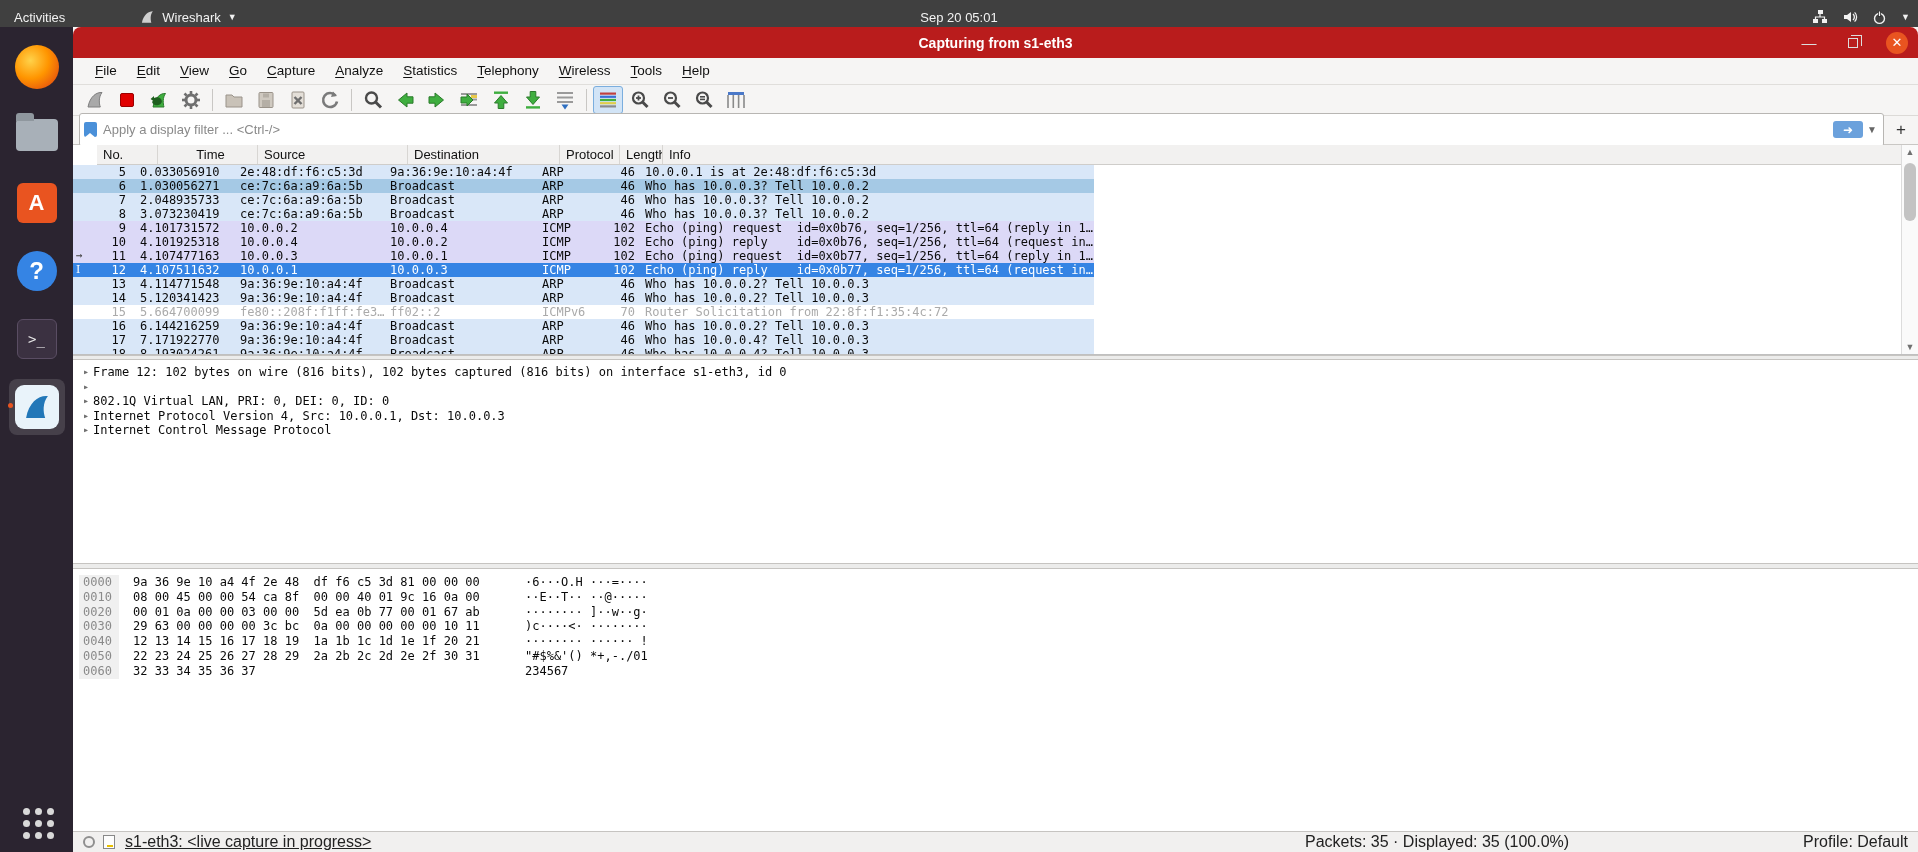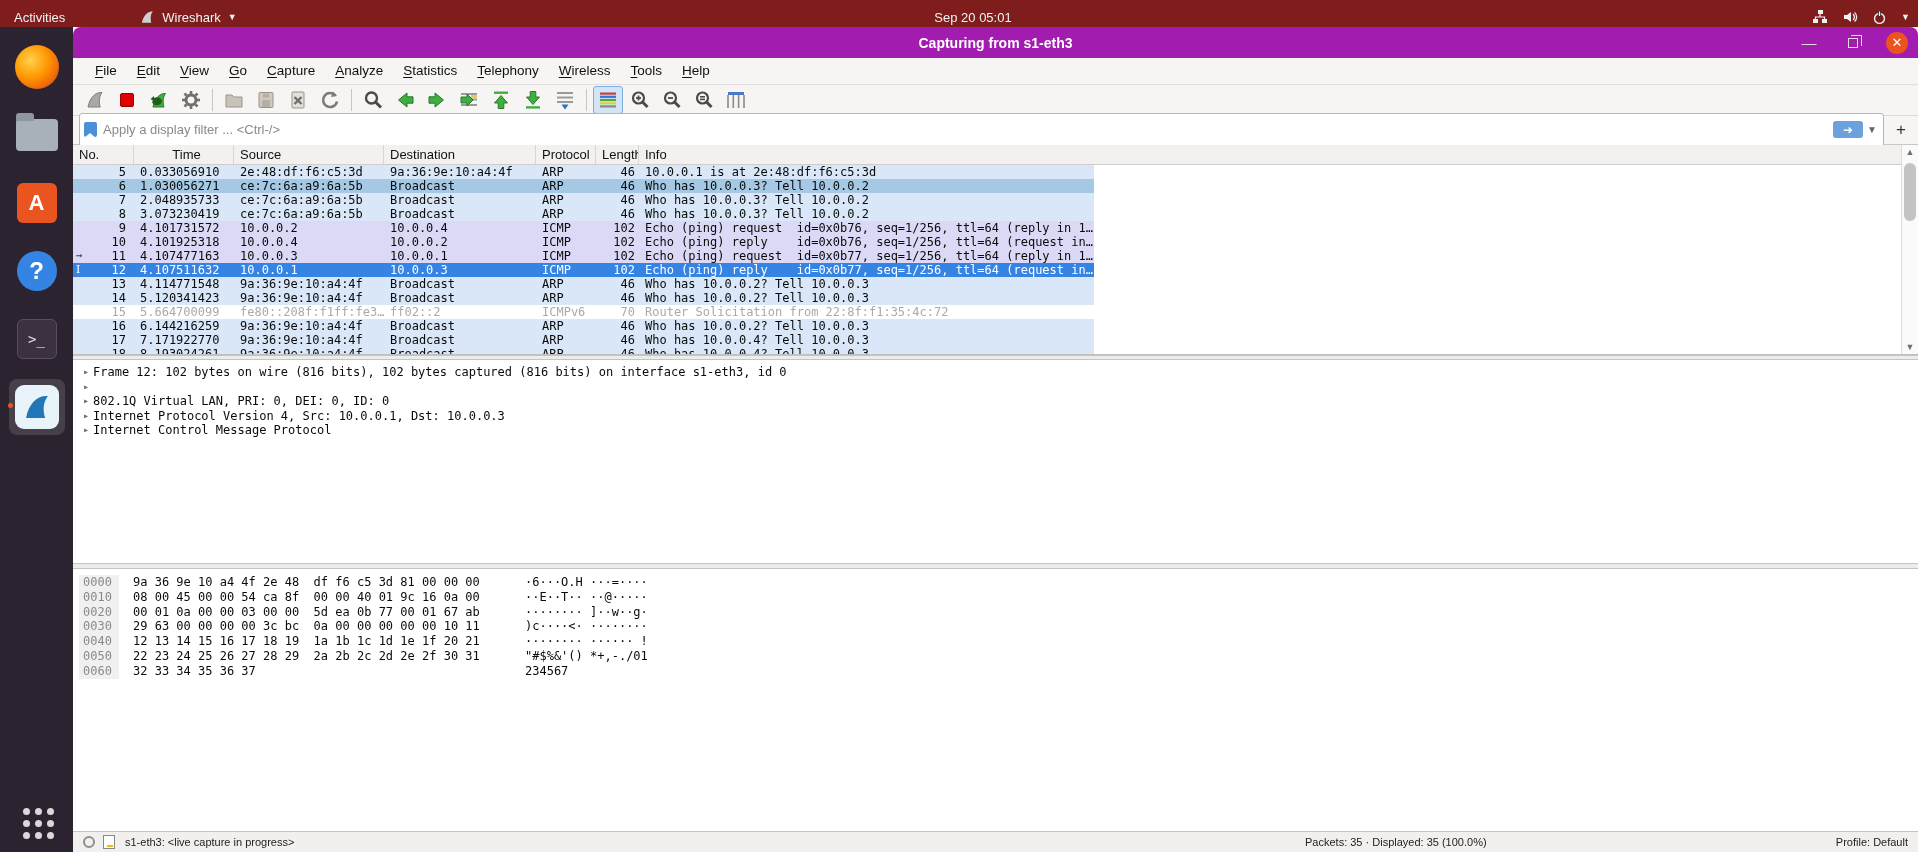--- a/index.html
+++ b/index.html
@@ -1,26 +1,26 @@
 <!DOCTYPE html>
 <html><head>
 <meta charset="utf-8">
 <style>
   * { margin:0; padding:0; box-sizing:border-box; }
   html,body { width:1918px; height:852px; overflow:hidden; background:#fff;
               font-family:"Liberation Sans", sans-serif; }
 
   
   #topbar { position:absolute; left:0; top:0; width:1918px; height:34px;
-            background:#7f1d1d; color:#f2f2f2; font-size:13px;
+            background:#404040; color:#f2f2f2; font-size:13px;
             display:flex; align-items:center; }
   #activities { padding:0 14px; height:100%; display:flex; align-items:center; }
   #appmenu { display:flex; align-items:center; gap:7px; margin-left:60px; }
   #appmenu .fin { width:16px; height:16px; }
-  #clock { position:absolute; left:50%; transform:translateX(-50%);margin-left:14px; }
+  #clock { position:absolute; left:50%; transform:translateX(-50%); }
   #sysicons { position:absolute; right:8px; display:flex; align-items:center; gap:14px; }
   #sysicons svg { display:block; }
 
   
   #dock { position:absolute; left:0; top:27px; width:73px; height:825px;
           background:#2b2430; display:flex; flex-direction:column; align-items:center;
           padding-top:12px; }
   .dock-item { width:56px; height:56px; margin-bottom:12px; display:flex;
                align-items:center; justify-content:center; position:relative; border-radius:8px; }
   .dock-item.focused { background:rgba(255,255,255,0.13); }
@@ -43,21 +43,21 @@
       font-size:24px; font-weight:bold; display:flex; align-items:center; justify-content:center; }
   .icon-terminal { width:40px; height:40px; background:#3b3141; border:1px solid #5a4d63;
       border-radius:6px; color:#e8e8e8; font-family:"DejaVu Sans Mono",monospace;
       font-size:14px; display:flex; align-items:center; justify-content:center; }
   .icon-wireshark { width:44px; height:44px; background:#e9f3fa; border-radius:9px;
       display:flex; align-items:center; justify-content:center; }
 
   
   #window { position:absolute; left:73px; top:27px; width:1845px; height:825px;
             display:flex; flex-direction:column; background:#f6f5f4; }
-  #titlebar { height:33px; background:#a21caf; border-radius:8px 8px 0 0; position:relative;
+  #titlebar { height:33px; background:#b91c1c; border-radius:8px 8px 0 0; position:relative;
               display:flex; align-items:center; justify-content:center; }
   #window-title { color:#fff; font-weight:bold; font-size:14px; }
   #win-controls { position:absolute; right:10px; top:0; height:100%; display:flex;
                   align-items:center; gap:22px; }
   .winbtn { width:22px; height:22px; display:flex; align-items:center; justify-content:center; }
   #min-btn { color:#ddd; font-size:15px; }
   #max-btn .sq { width:10px; height:10px; border:1.5px solid #ddd; position:relative; }
   #max-btn .sq:before { content:""; position:absolute; left:2px; top:-4px; width:10px; height:10px;
       border:1.5px solid #ddd; border-left:none; border-bottom:none; }
   #close-btn { width:22px; height:22px; border-radius:50%; background:#e95420; color:#fff;
@@ -91,21 +91,21 @@
         background:transparent; }
   #filter-input::placeholder { color:#8a8a8a; }
   #apply-btn { width:30px; height:17px; background:#6ba1dc; border-radius:3px; color:#fff;
         display:flex; align-items:center; justify-content:center; font-size:12px; margin-right:4px; }
   #filter-dd { color:#666; font-size:10px; margin-right:2px; }
   #add-filter { width:22px; height:22px; font-size:17px; color:#333; display:flex;
         align-items:center; justify-content:center; margin-left:6px; }
 
   
   #packet-list { height:223px; background:#fff; position:relative; overflow:hidden;
-                 border-bottom:1px solid #c0c0c0; }
+                 border-bottom:1px solid #c0c0c0;padding-left:24px; }
   #plist-header { height:20px; display:flex; background:#f2f1f0; border-bottom:1px solid #cfcdca;
                   font-size:13px; color:#111; }
   .hcell { border-right:1px solid #d8d6d3; padding:2px 0 0 6px; overflow:hidden;
            white-space:nowrap; flex-shrink:0; }
   #plist-rows { position:absolute; left:0; top:20px; right:17px; bottom:0; overflow:hidden; }
   .prow { display:flex; height:14px; font-family:"DejaVu Sans Mono",monospace; font-size:12px;
           color:#0a0a0a; }
   .pcell { overflow:hidden; white-space:pre; flex-shrink:0; line-height:14px; }
   .c-no   { width:61px;  text-align:right; padding-right:8px; position:relative; }
   .c-time { width:100px; padding-left:6px; }
@@ -143,21 +143,21 @@
   
   #hex-pane { height:278px; background:#fff; padding:6px 0 0 6px; overflow:hidden; }
   .hline { font-family:"DejaVu Sans Mono",monospace; font-size:12px; line-height:14.8px;
            white-space:pre; display:flex; }
   .hline .off { color:#8a8a8a; background:#f0f0f0; width:40px; padding-left:4px; flex-shrink:0; }
   .hline .bytes { color:#0a0a0a; margin-left:14px; width:392px; flex-shrink:0; }
   .hline .ascii { color:#0a0a0a; }
 
   
   #statusbar { height:22px; background:#f1f0ef; border-top:1px solid #c6c4c1; display:flex;
-               align-items:center; font-size:11px; color:#222; position:relative; }
+               align-items:center; font-size:16px; color:#222; position:relative;text-decoration:underline; }
   #status-cap-icon { width:12px; height:12px; border-radius:50%; border:2px solid #8f8f8f;
                      margin:0 8px 0 10px; }
   #status-note-icon { width:12px; height:14px; background:#fdfdfd; border:1px solid #888;
                       position:relative; margin-right:10px; }
   #status-note-icon:after { content:""; position:absolute; right:1px; bottom:1px; width:6px;
                       height:2px; background:#e8c000; }
   #status-packets { position:absolute; left:1232px; }
   #status-profile { position:absolute; right:10px; }
 </style>
 </head>

